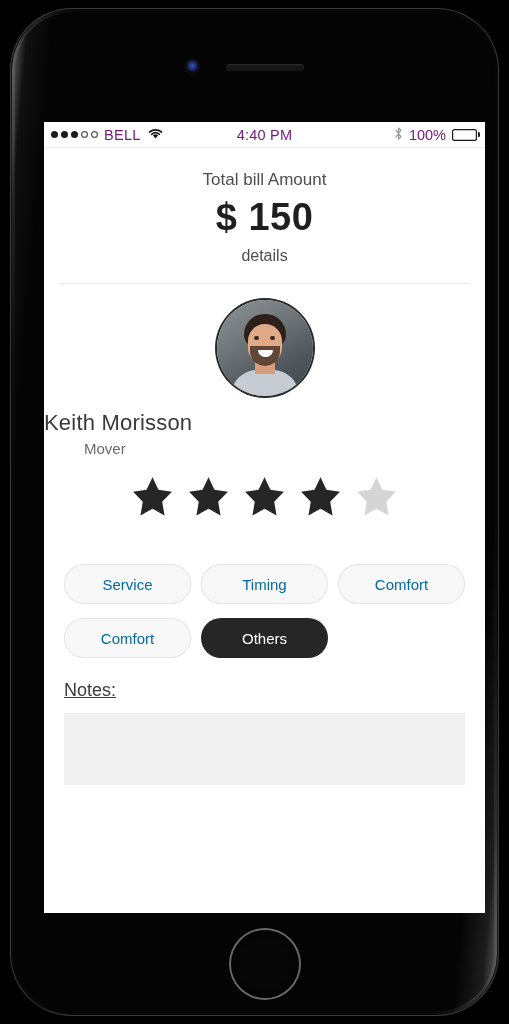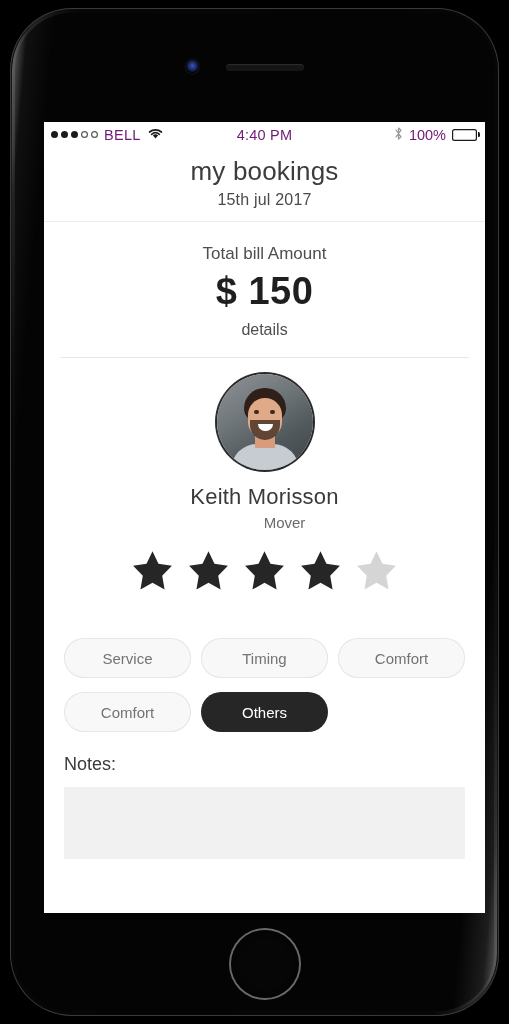--- a/index.html
+++ b/index.html
@@ -128,21 +128,21 @@
 
   
   #bill-section { padding: 22px 0 18px; text-align: center; }
   #bill-label { font-size: 17px; color: #4e4e4e; }
   #bill-amount {
     font-size: 38px; color: #1f1f1f; margin-top: 6px; letter-spacing: 0.5px; font-weight: bold;
   }
   #bill-details-link { font-size: 16px; color: #4e4e4e; margin-top: 8px; }
 
   
-  #profile-section { padding: 16px 0 6px; text-align: center; }
+  #profile-section { padding: 16px 0 6px; text-align: left; }
   #avatar {
     width: 96px; height: 96px; border-radius: 50%;
     margin: 0 auto; position: relative; overflow: hidden;
     box-shadow: 0 0 0 2px #2a2a2a;
     background: linear-gradient(150deg, #8e9295 0%, #6f7679 38%, #50585c 68%, #3d4548 100%);
   }
   .av-hair {
     position: absolute; left: 27px; top: 14px; width: 42px; height: 34px;
     border-radius: 21px 21px 14px 14px; background: #2e2018;
   }
@@ -186,31 +186,31 @@
   
   #improve-section { padding: 8px 20px 0; }
   #improve-title { font-size: 18px; color: #3b3b3b; letter-spacing: 0.2px; }
   #chip-grid {
     display: grid; grid-template-columns: repeat(3, 1fr);
     gap: 14px 10px; margin-top: 14px;
   }
   .chip {
     height: 40px; border-radius: 20px;
     display: flex; align-items: center; justify-content: center;
-    font-size: 15px; color: #737373;
+    font-size: 15px; color: #0369a1;
     background: #f8f8f8; box-shadow: inset 0 0 0 1px #e6e6e6;
     cursor: pointer; user-select: none;
   }
   .chip.selected {
     background: #262626; color: #ffffff; box-shadow: none;
   }
 
   
   #notes-section { padding: 22px 20px 0; }
-  #notes-label { font-size: 18px; color: #3b3b3b; }
+  #notes-label { font-size: 18px; color: #3b3b3b; text-decoration: underline; }
   #notes-input {
     margin-top: 12px; height: 72px; background: #f1f1f1;
     border: none; width: 100%; resize: none;
     font-family: "Liberation Sans", sans-serif; font-size: 15px;
     color: #3b3b3b; padding: 8px 10px; outline: none;
   }
 </style>
 </head>
 <body>
 
@@ -251,24 +251,20 @@
           </svg>
         </span>
         <span class="battery-pct">100%</span>
         <span class="battery-shell">
           <span class="battery-fill"></span>
           <span class="battery-nub"></span>
         </span>
       </div>
     </div>
 
-    <div id="app-header">
-      <div id="page-title">my bookings</div>
-      <div id="page-subtitle">15th jul 2017</div>
-    </div>
     <div class="divider-full"></div>
 
     <div id="bill-section">
       <div id="bill-label">Total bill Amount</div>
       <div id="bill-amount">$ 150</div>
       <div id="bill-details-link">details</div>
     </div>
     <div class="divider-inset"></div>
 
     <div id="profile-section">

